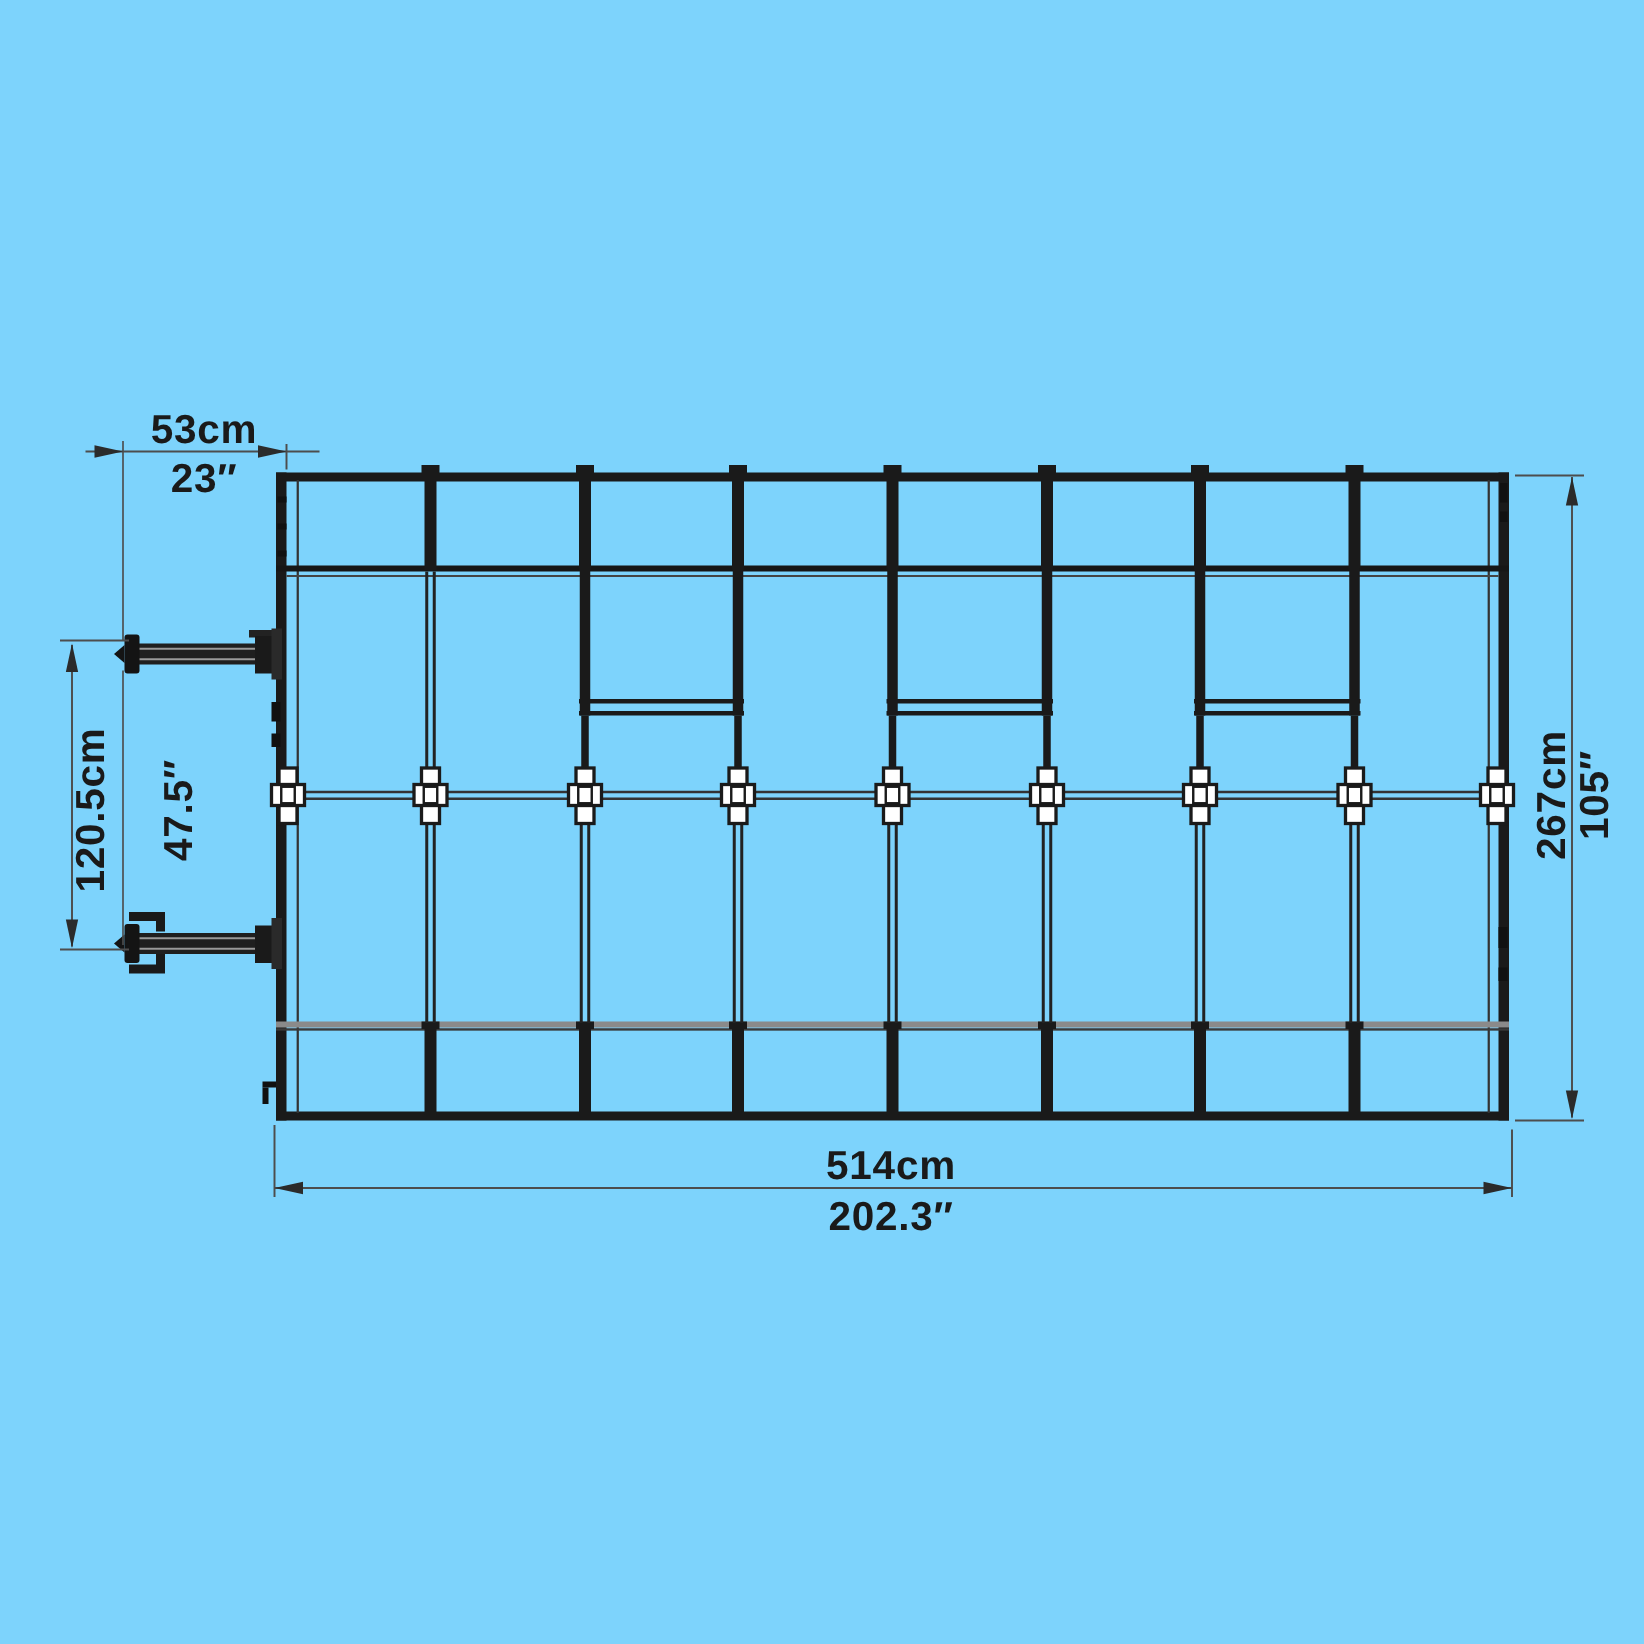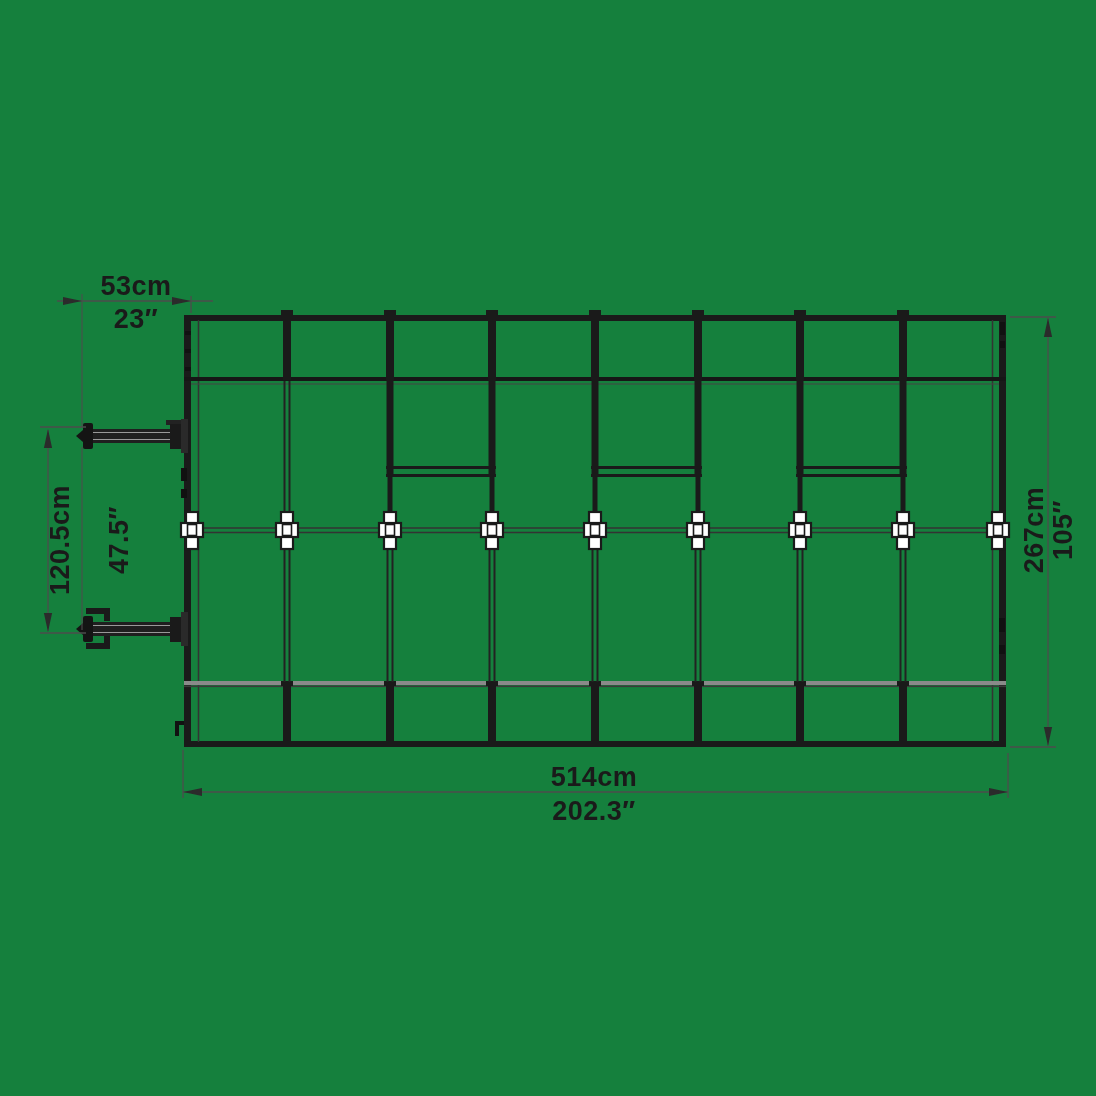--- a/index.html
+++ b/index.html
@@ -1,16 +1,16 @@
 <!DOCTYPE html>
 <html><head>
 <meta charset="utf-8">
 <style>
   html,body{margin:0;padding:0;background:#ffffff;}
-  .canvas{position:relative;width:1096px;height:1096px;background:#15803d;overflow:hidden;
+  .canvas{position:relative;width:1096px;height:1096px;background:#7dd3fc;overflow:hidden;
           font-family:"Liberation Sans",sans-serif;}
   svg{position:absolute;left:0;top:0;}
   text{fill:#1a1a1a;font-family:"Liberation Sans",sans-serif;font-weight:bold;}
   .dim-label{font-size:27px;letter-spacing:0.5px;}
   .dim-line{stroke:#4d4d4d;stroke-width:1.3;fill:none;}
   .arrow{fill:#2b2b2b;stroke:none;}
 </style>
 </head>
 <body>
 

